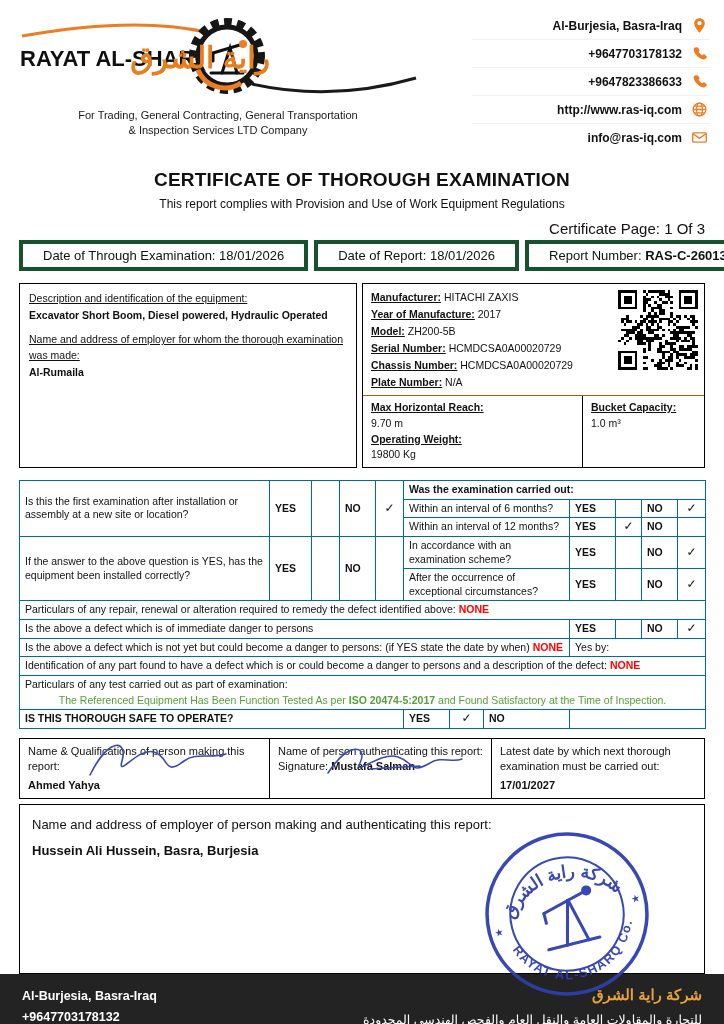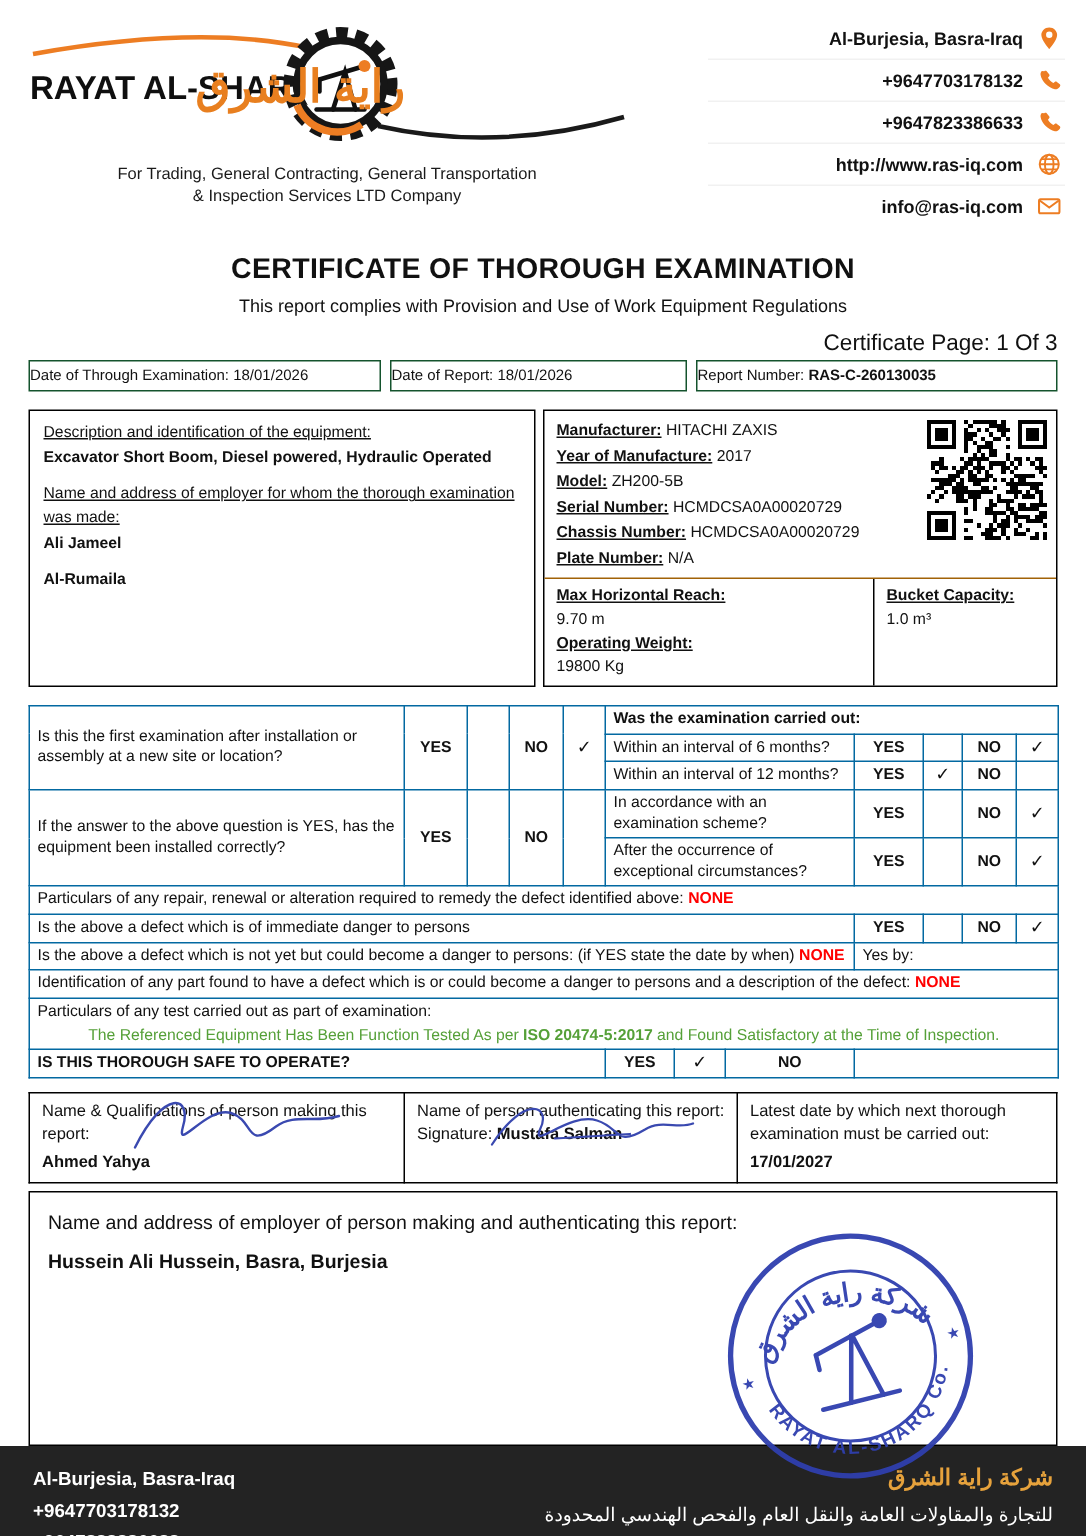--- a/index.html
+++ b/index.html
@@ -17,37 +17,37 @@
   
   .title{text-align:center;margin-top:13px}
   .title h1{font-size:19px;letter-spacing:.2px}
   .title .sub{font-size:12px;margin-top:6px}
   .wrap{padding:0 19px}
   .certpage{text-align:right;font-size:15px;font-weight:normal;margin-top:9px}
   .b{font-weight:bold}
   .u{text-decoration:underline}
   
   .info{display:flex;gap:6px;margin-top:3px}
-  .info>div{border:1px solid #14532d;padding:4px 0;font-size:10px;white-space:nowrap}
+  .info>div{border:4px solid #14532d;padding:4px 20px;font-size:13px;white-space:nowrap}
   .i1{flex:0 0 235px}.i2{flex:0 0 198px}.i3{flex:1}
   
   .equip{display:flex;gap:5px;margin-top:12px;align-items:stretch}
   .eq-l{flex:0 0 338px;border:1px solid #000;padding:7px 9px;font-size:10.5px;line-height:1.45}
   .eq-l .val{font-weight:bold;margin:2px 0 9px}
   .eq-l .val:last-child{margin-bottom:0}
   .eq-r{flex:1;border:1px solid #000;display:flex;flex-direction:column;position:relative}
   .eq-specs{padding:5px 8px 4px;font-size:10.5px;line-height:1.62;margin-right:88px}
   .qr{position:absolute;top:6px;right:6px;width:80px;height:80px}
   .eq-bottom{border-top:1px solid #a16207;display:flex;flex:1}
   .eq-b-l{flex:1;padding:4px 8px;font-size:10.5px;line-height:1.5}
   .eq-b-r{flex:0 0 122px;border-left:1px solid #000;padding:4px 8px;font-size:10.5px;line-height:1.5}
   
   table.exam{width:100%;border-collapse:collapse;margin-top:12px;table-layout:fixed}
   .exam td{border:1px solid #0369a1;padding:2px 5px;font-size:10.5px;vertical-align:middle;line-height:1.3}
-  .exam .c{text-align:center}
+  .exam .c{}
   .exam .chk{text-align:center;font-size:12px;padding:0 1px}
   .red{color:#f00;font-weight:bold;margin-left:3px}
   .green-line{color:#55a038;text-align:center;margin-top:2px}
   .safe-q{font-size:13.5px;font-weight:bold;padding:5px 8px}
   .bb{font-size:12px}
   
   table.sig{width:100%;border-collapse:collapse;margin-top:9px;table-layout:fixed}
   .sig td{border:1px solid #000;padding:5px 8px;font-size:11px;vertical-align:top;height:58px;position:relative;line-height:1.35}
   .sig .nm{font-weight:bold;margin-top:4px}
   .sigsvg{position:absolute;pointer-events:none}
@@ -159,21 +159,20 @@
         <span>Report Number:</span>
         <span class="b">RAS-C-260130035</span>
       </div>
     </div>
 
     <div class="equip">
       <div class="eq-l">
         <div class="u">Description and identification of the equipment:</div>
         <div class="val">Excavator Short Boom, Diesel powered, Hydraulic Operated</div>
         <div class="u">Name and address of employer for whom the thorough examination was made:</div>
-        <div class="val">Ali Jameel</div>
         <div class="val">Al-Rumaila</div>
       </div>
 
       <div class="eq-r">
         <svg class="qr" viewBox="0 0 29 29" shape-rendering="crispEdges">
           <rect x="0" y="0" width="29" height="29" fill="#fff"></rect>
           <g fill="#000">
             <rect x="0" y="0" width="7" height="7"></rect>
               <rect x="1" y="1" width="5" height="5" fill="#fff"></rect>
               <rect x="2" y="2" width="3" height="3"></rect>

